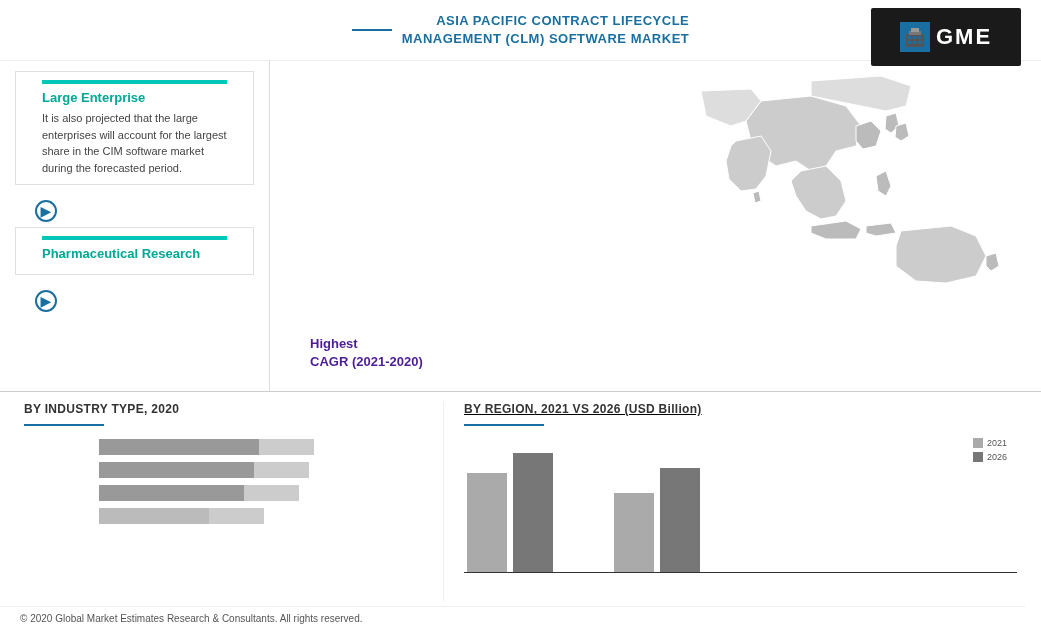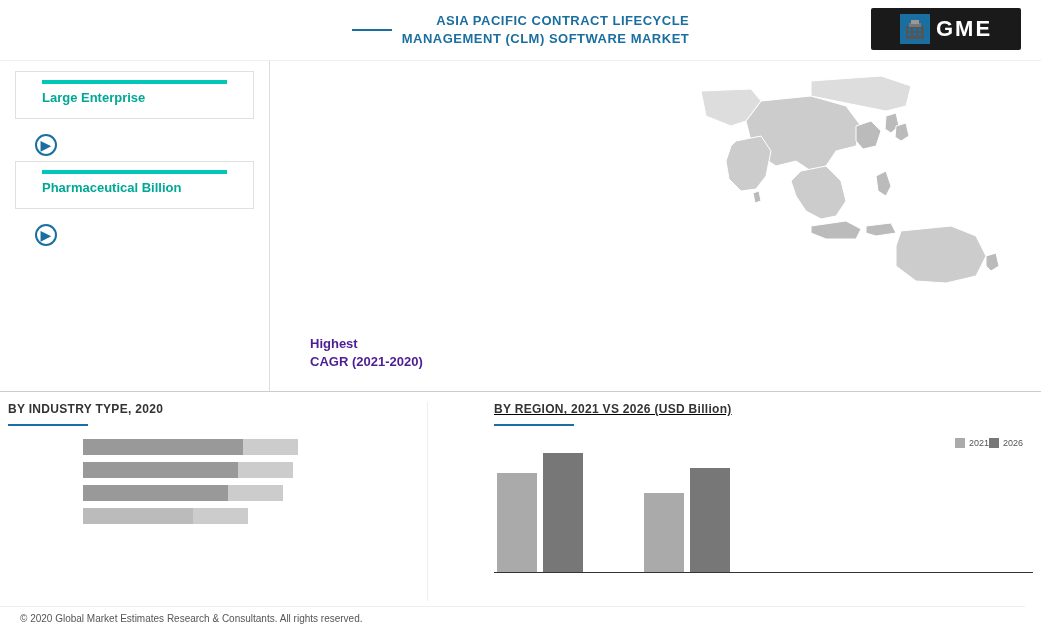--- a/index.html
+++ b/index.html
@@ -33,21 +33,21 @@
       width: 40px;
       height: 2px;
       background: #1a6fa0;
       margin-right: 10px;
     }
     .logo-area {
       position: absolute;
       right: 20px;
       top: 8px;
       width: 150px;
-      height: 42px;
+      height: 58px;
       background: #1a1a1a;
       display: flex;
       align-items: center;
       justify-content: center;
       border-radius: 2px;
     }
     .logo-gme {
       color: #fff;
       font-size: 22px;
       font-weight: bold;
@@ -143,22 +143,21 @@
       color: #4c1d95;
       font-weight: bold;
       line-height: 1.4;
     }
 
     
     .bottom-section {
       display: flex;
       border-top: 1px solid #ccc;
       height: 220px;
-      padding: 10px 8px;
-      gap: 46px;
+      padding: 10px 24px;
     }
 
     .chart-left {
       width: 420px;
       border-right: 1px solid #eee;
       padding-right: 20px;
     }
     .chart-right {
       flex: 1;
       padding-left: 20px;
@@ -230,21 +229,21 @@
       right: 0;
       height: 1px;
       background: #333;
     }
 
     .legend-area {
       position: absolute;
       right: 10px;
       top: 0;
       display: flex;
-      flex-direction: row;
+      flex-direction: column;
       justify-content: center;
     }
 
     .legend-item {
       display: flex;
       align-items: center;
       margin-bottom: 4px;
       font-size: 9px;
       color: #555;
     }
@@ -297,28 +296,29 @@
 </div>
 
 <div class="main-content">
 
   <div class="left-panel">
 
     
     <div class="info-box">
       <div class="info-box-header"></div>
       <div class="info-box-title">Large Enterprise</div>
+      <div class="info-box-text">It is also projected that the large enterprises will account for the largest share in the CIM software market during the forecasted period.</div>
     </div>
 
     <div class="bullet-icon">▶</div>
 
     
     <div class="info-box">
       <div class="info-box-header"></div>
-      <div class="info-box-title">Pharmaceutical Billion</div>
+      <div class="info-box-title">Pharmaceutical Research</div>
     </div>
 
     <div class="bullet-icon">▶</div>
 
   </div>
 
   <div class="right-panel">
 
     <div class="map-container">
       <svg width="340" height="220" viewBox="0 0 340 220">

